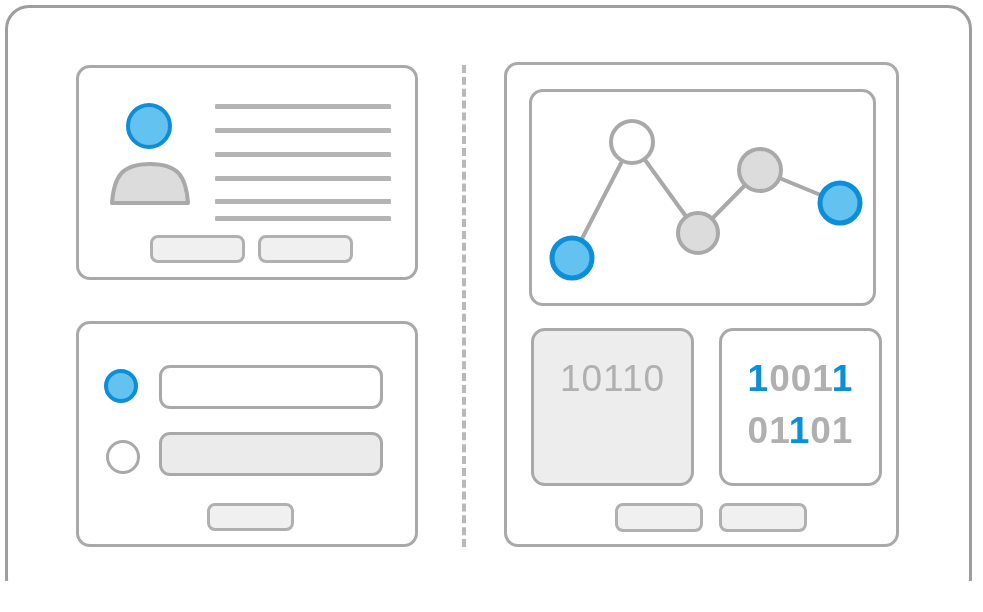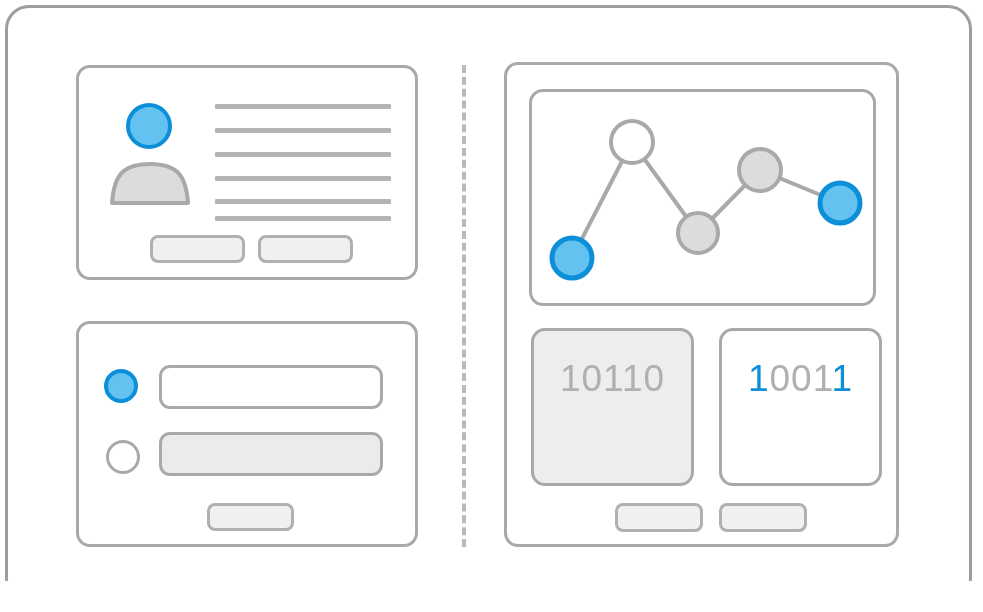--- a/index.html
+++ b/index.html
@@ -151,21 +151,21 @@
     position: absolute;
     text-align: center;
     font-size: 37px;
     line-height: 52px;
     letter-spacing: 1px;
     color: #b0b0b0;
     font-family: "Liberation Sans", sans-serif;
     user-select: none;
   }
   .bin-left  { left: 531px; top: 353px; width: 163px; }
-  .bin-right { left: 719px; top: 353px; width: 163px; }
+  .bin-right { left: 719px; top: 353px; width: 163px; font-weight: bold; }
   .bin-text .hi { color: #0d8ed8; }
 </style>
 </head>
 <body>
 
 <div id="root">
 
   <div class="outer-frame"></div>
 
   <div class="card profile-card"></div>
@@ -212,18 +212,19 @@
   </svg>
 
   <div class="card bin-card-left"></div>
   <div class="bin-text bin-left">
     <div><span>1</span><span>0</span><span>1</span><span>1</span><span>0</span></div>
   </div>
 
   <div class="card bin-card-right"></div>
   <div class="bin-text bin-right">
     <div><span class="hi">1</span><span>0</span><span>0</span><span>1</span><span class="hi">1</span></div>
+    <div><span>0</span><span>1</span><span class="hi">1</span><span>0</span><span>1</span></div>
   </div>
 
   <div class="pill right-btn-1"></div>
   <div class="pill right-btn-2"></div>
 
 </div>
 
 </body></html>

